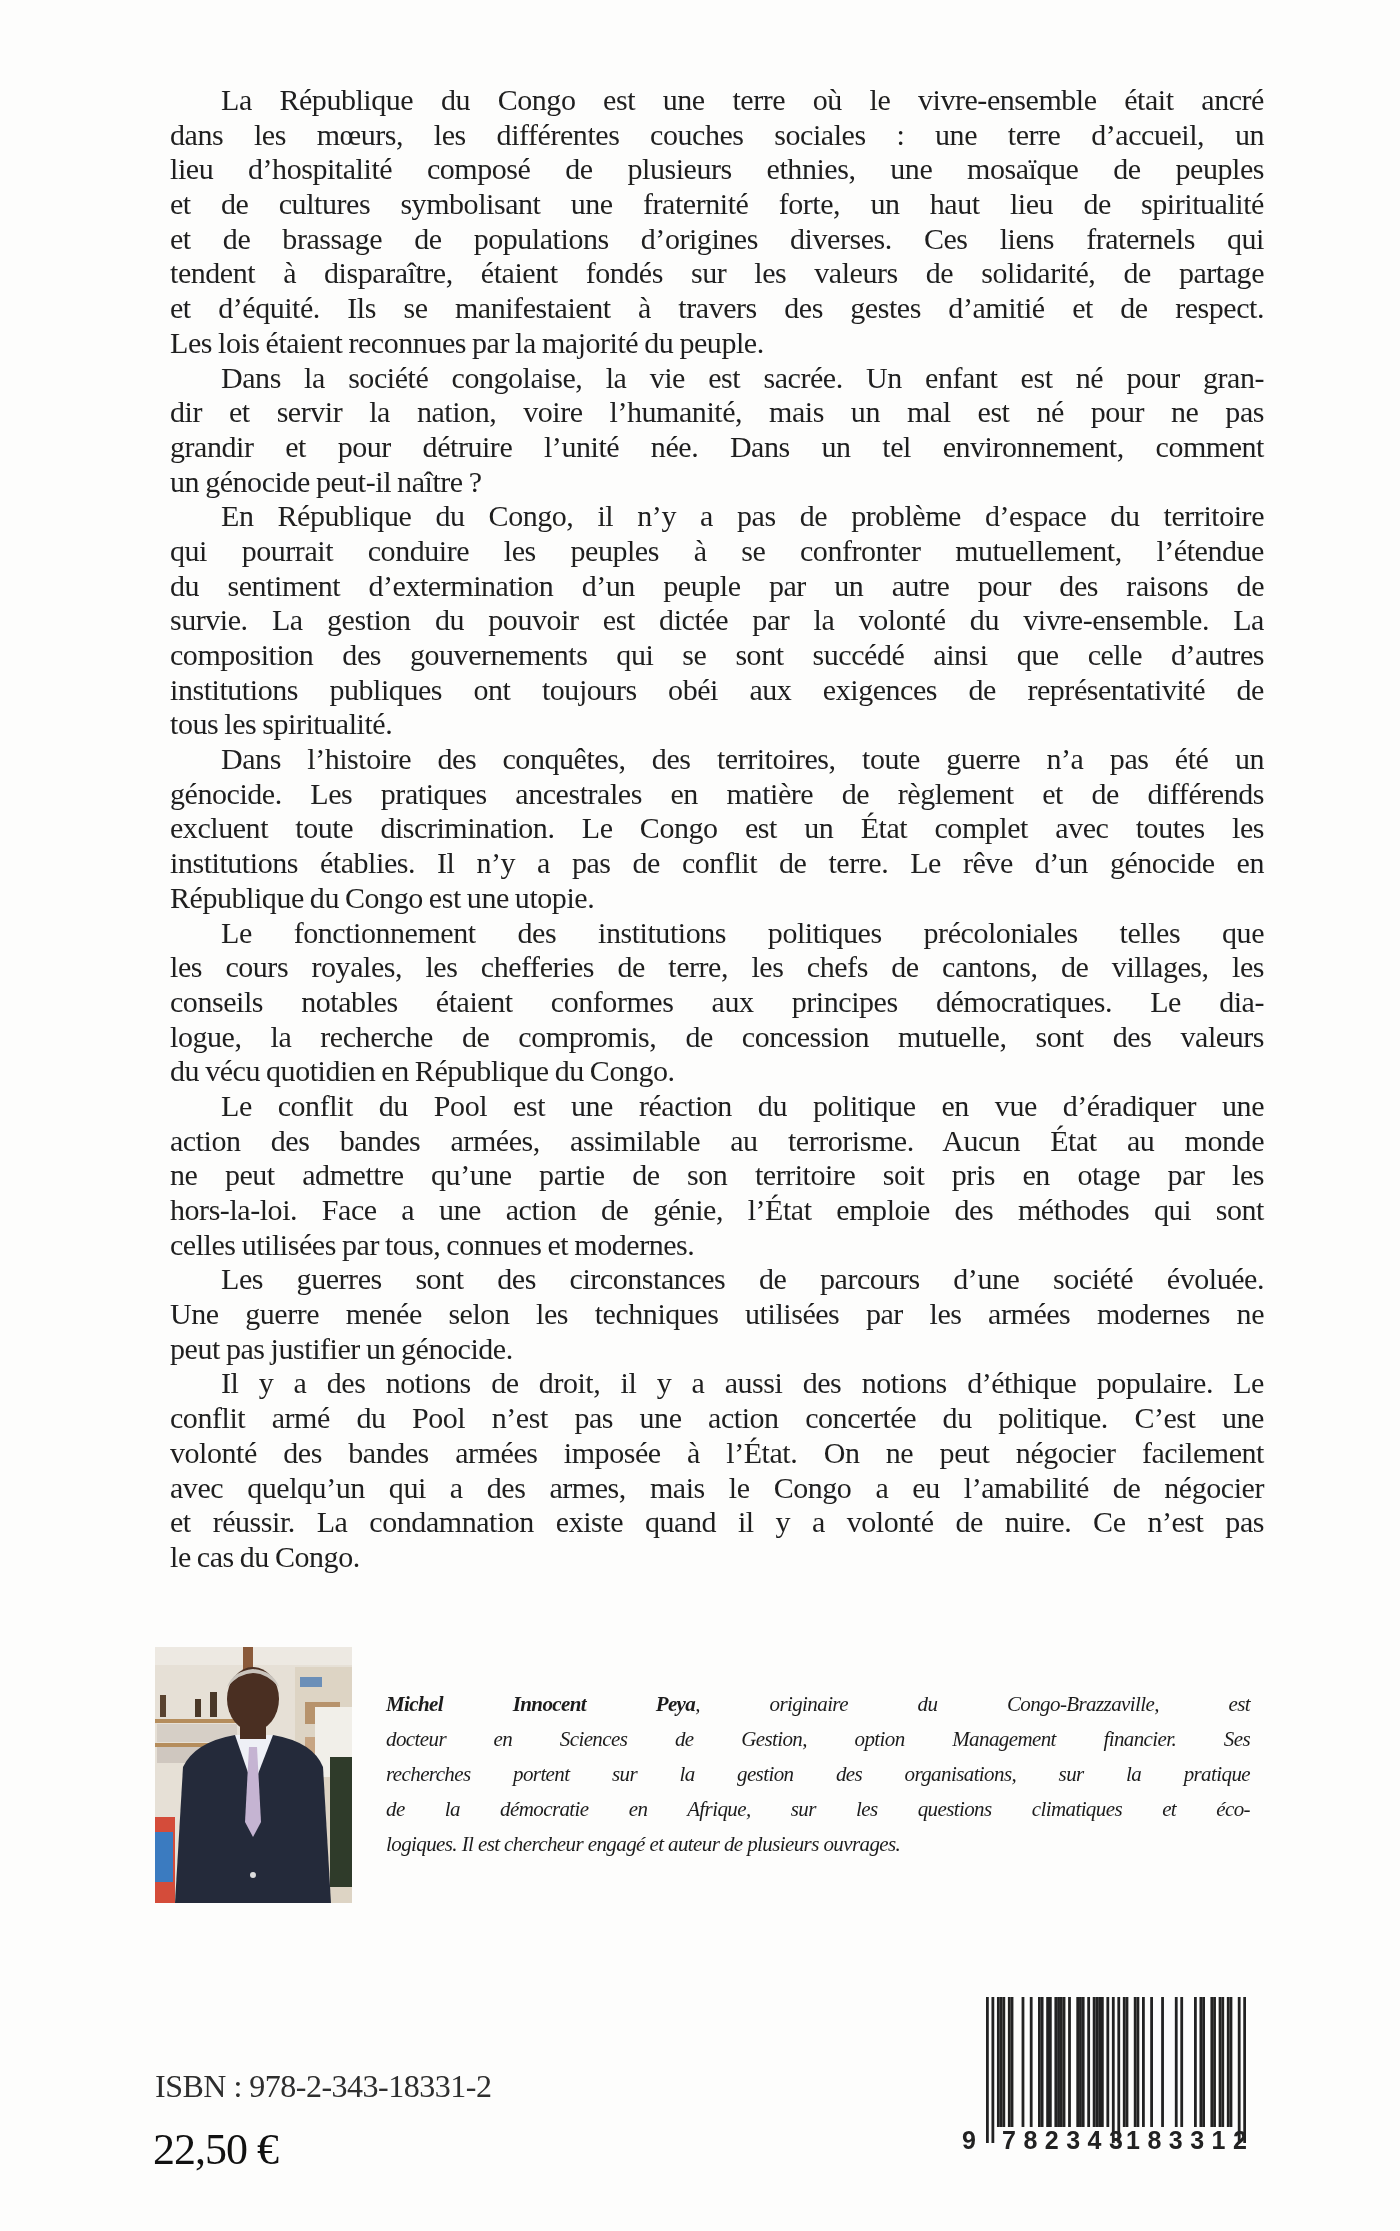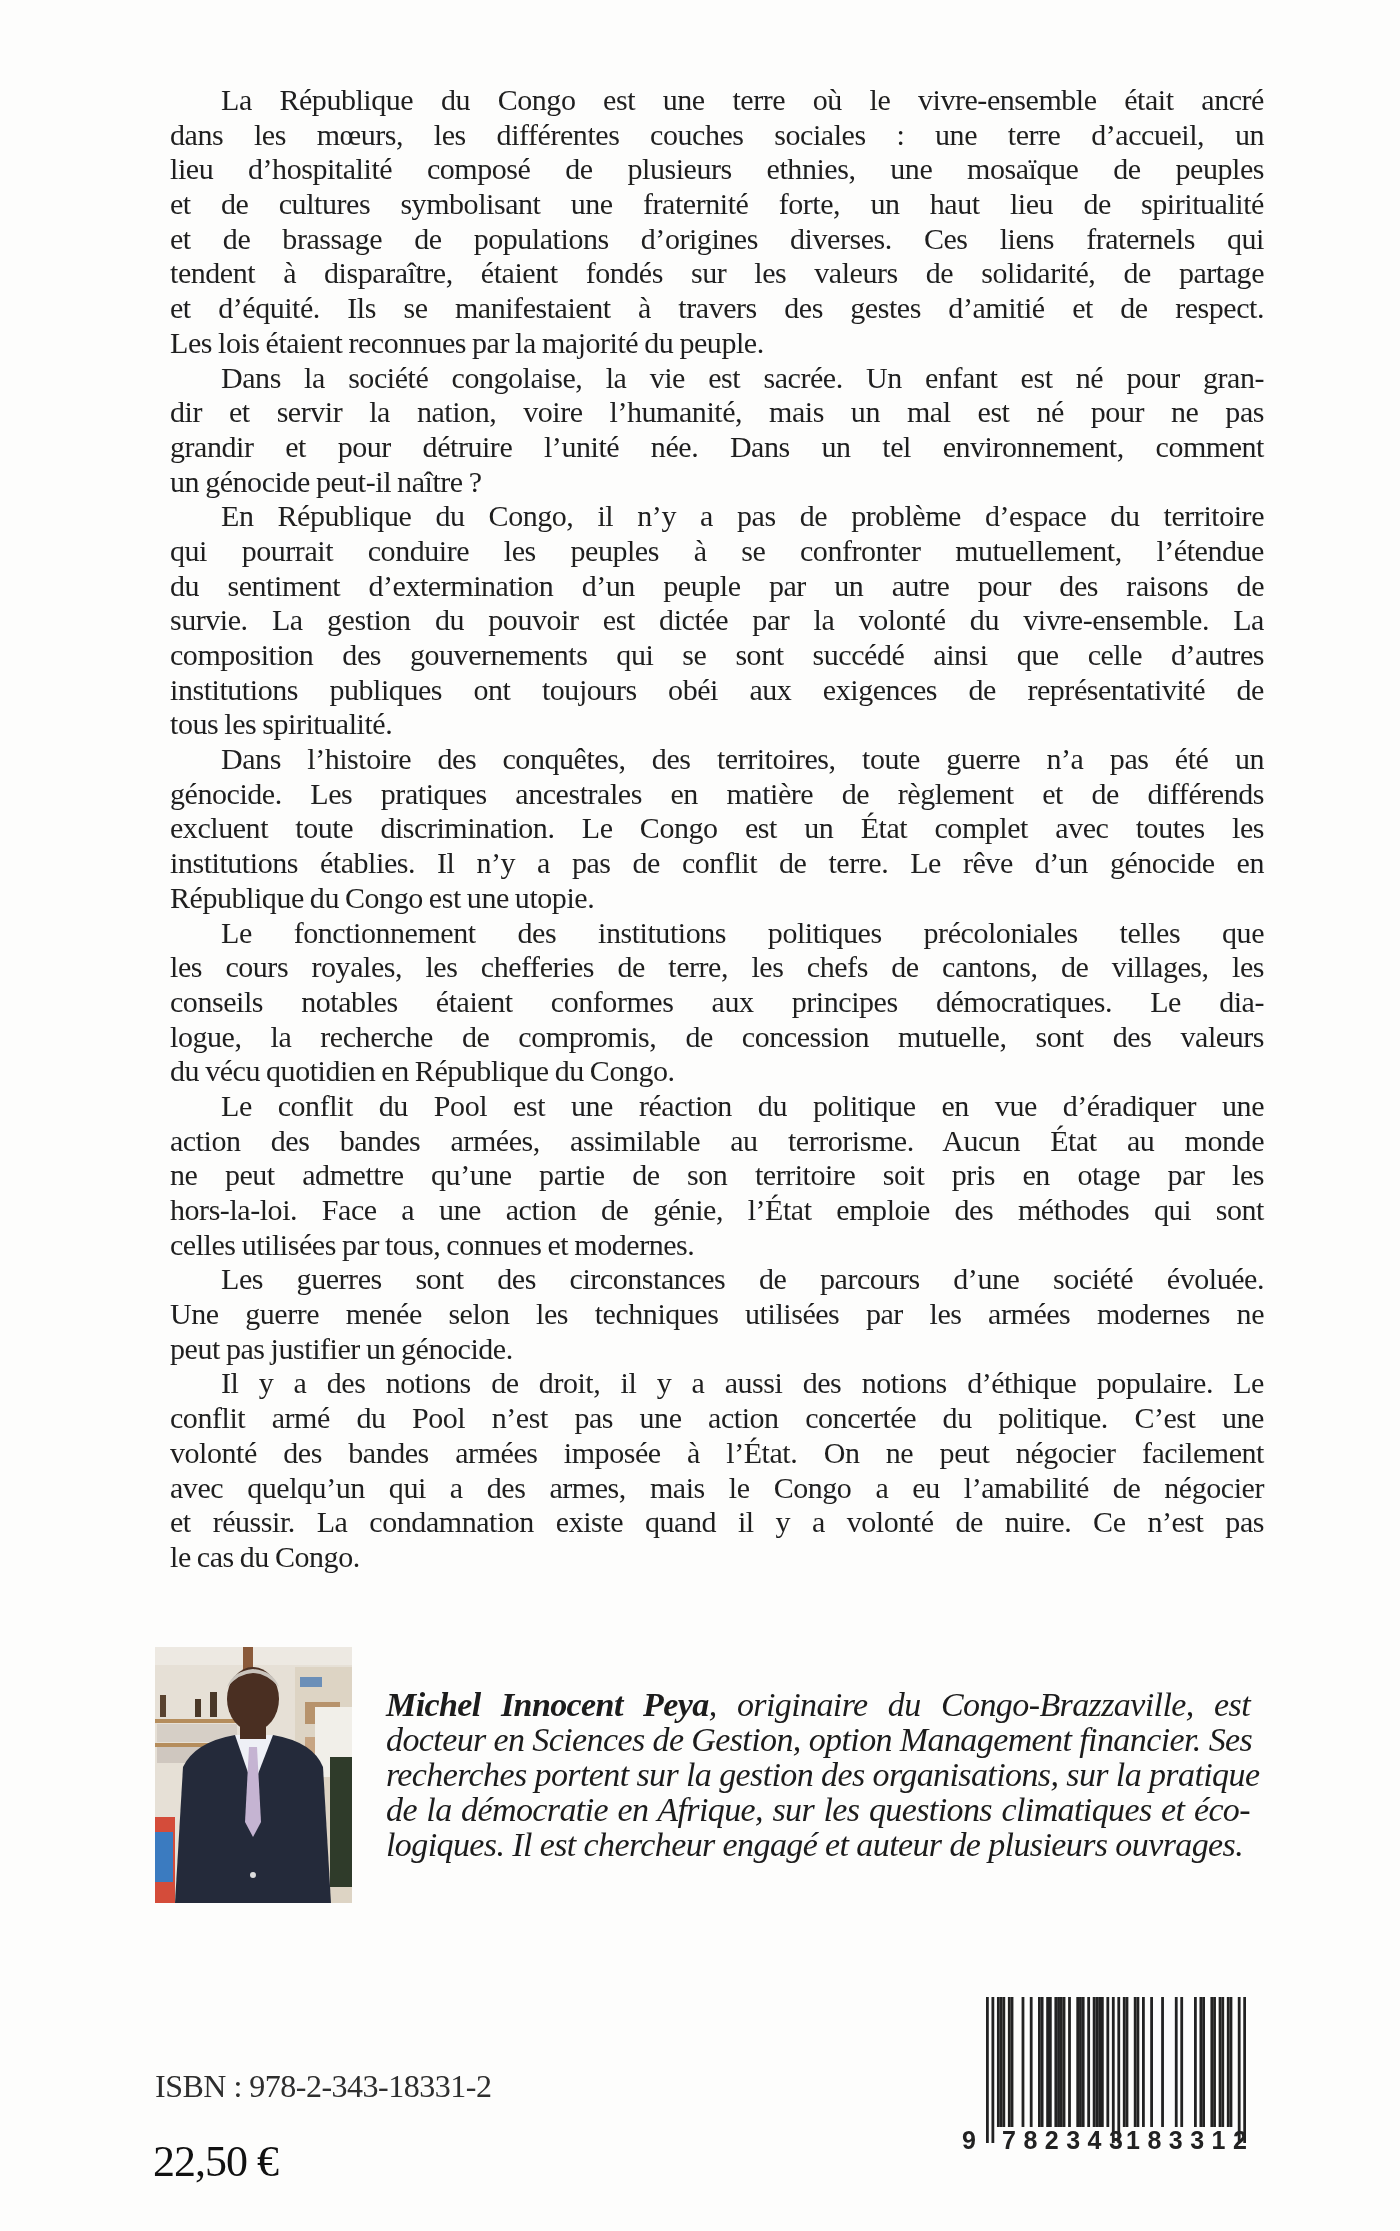--- a/index.html
+++ b/index.html
@@ -18,33 +18,32 @@
   }
   .line.indent { padding-left: 51px; }
   .line.last { text-align-last: left; }
 
   .author-photo {
     position: absolute; left: 155px; top: 1647px; width: 197px; height: 256px; overflow: hidden;
     background: linear-gradient(180deg, #e9e4dc 0%, #ddd5c9 40%, #cfc3b3 100%);
   }
   .bio {
     position: absolute; left: 386px; top: 1687px; width: 864px;
-    font-size: 34px; line-height: 35px; font-style: italic; letter-spacing: -0.6px; color: #1c1c1c;
+    font-size: 21px; line-height: 35px; font-style: italic; letter-spacing: -0.6px; color: #1c1c1c;
   }
   .bio .line { height: 35px; }
   .bio .author-name { font-weight: bold; }
 
   .isbn {
     position: absolute; left: 155px; top: 2068px; font-size: 32px; color: #2e2e2e; letter-spacing: -0.5px;
     white-space: nowrap;
   }
   .price {
     position: absolute; left: 153px; top: 2124px; font-size: 44px; color: #111; letter-spacing: -1px;
     white-space: nowrap;
-    margin-top: 12px;
   }
   .barcode { position: absolute; left: 960px; top: 1995px; width: 290px; height: 160px; }
   .barcode svg { position: absolute; left: 26px; top: 2px; }
   .bc-digit {
     position: absolute; top: 131px; font-family: "Liberation Sans", "DejaVu Sans", sans-serif;
     font-weight: bold; font-size: 25px; color: #222; letter-spacing: 7.5px; white-space: nowrap;
   }
 </style>
 </head>
 <body>

